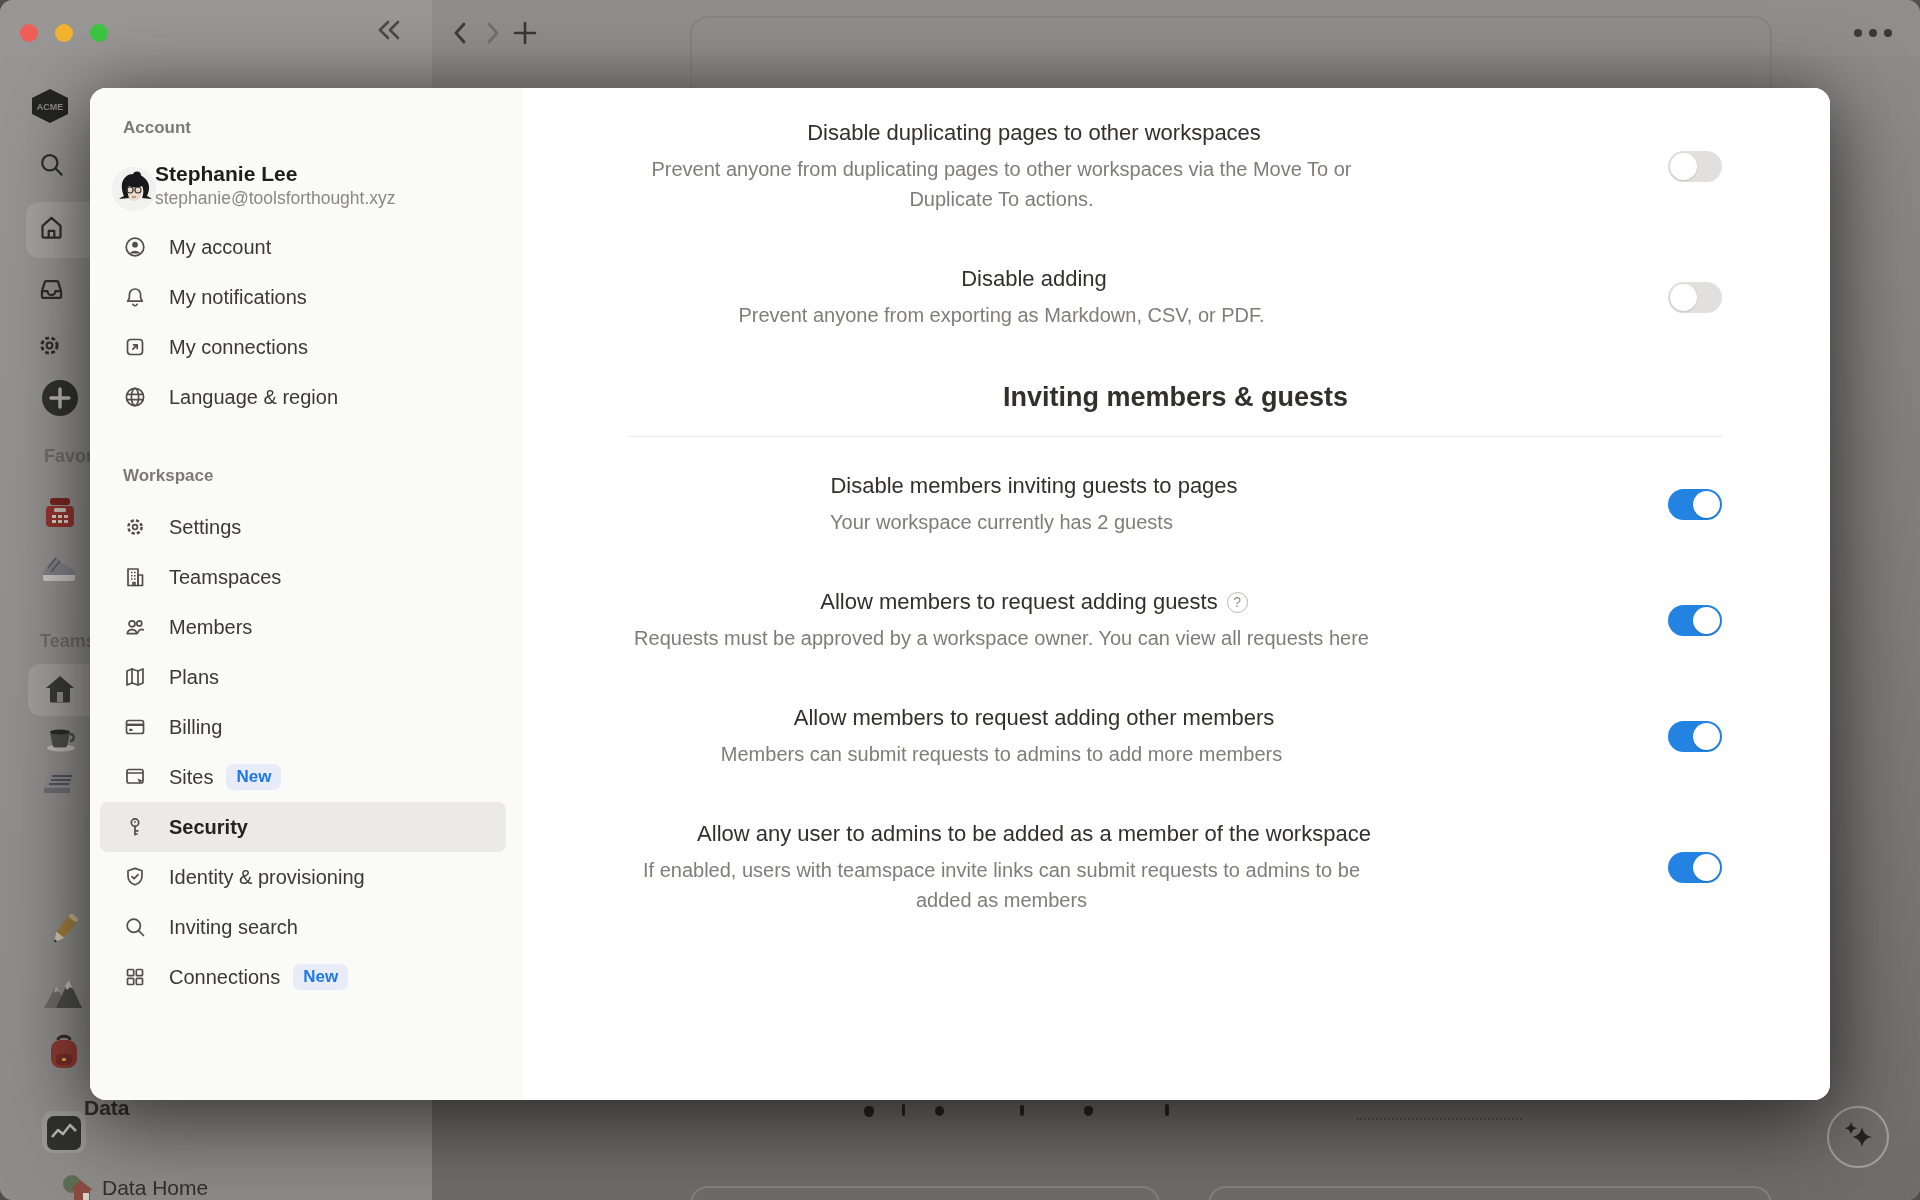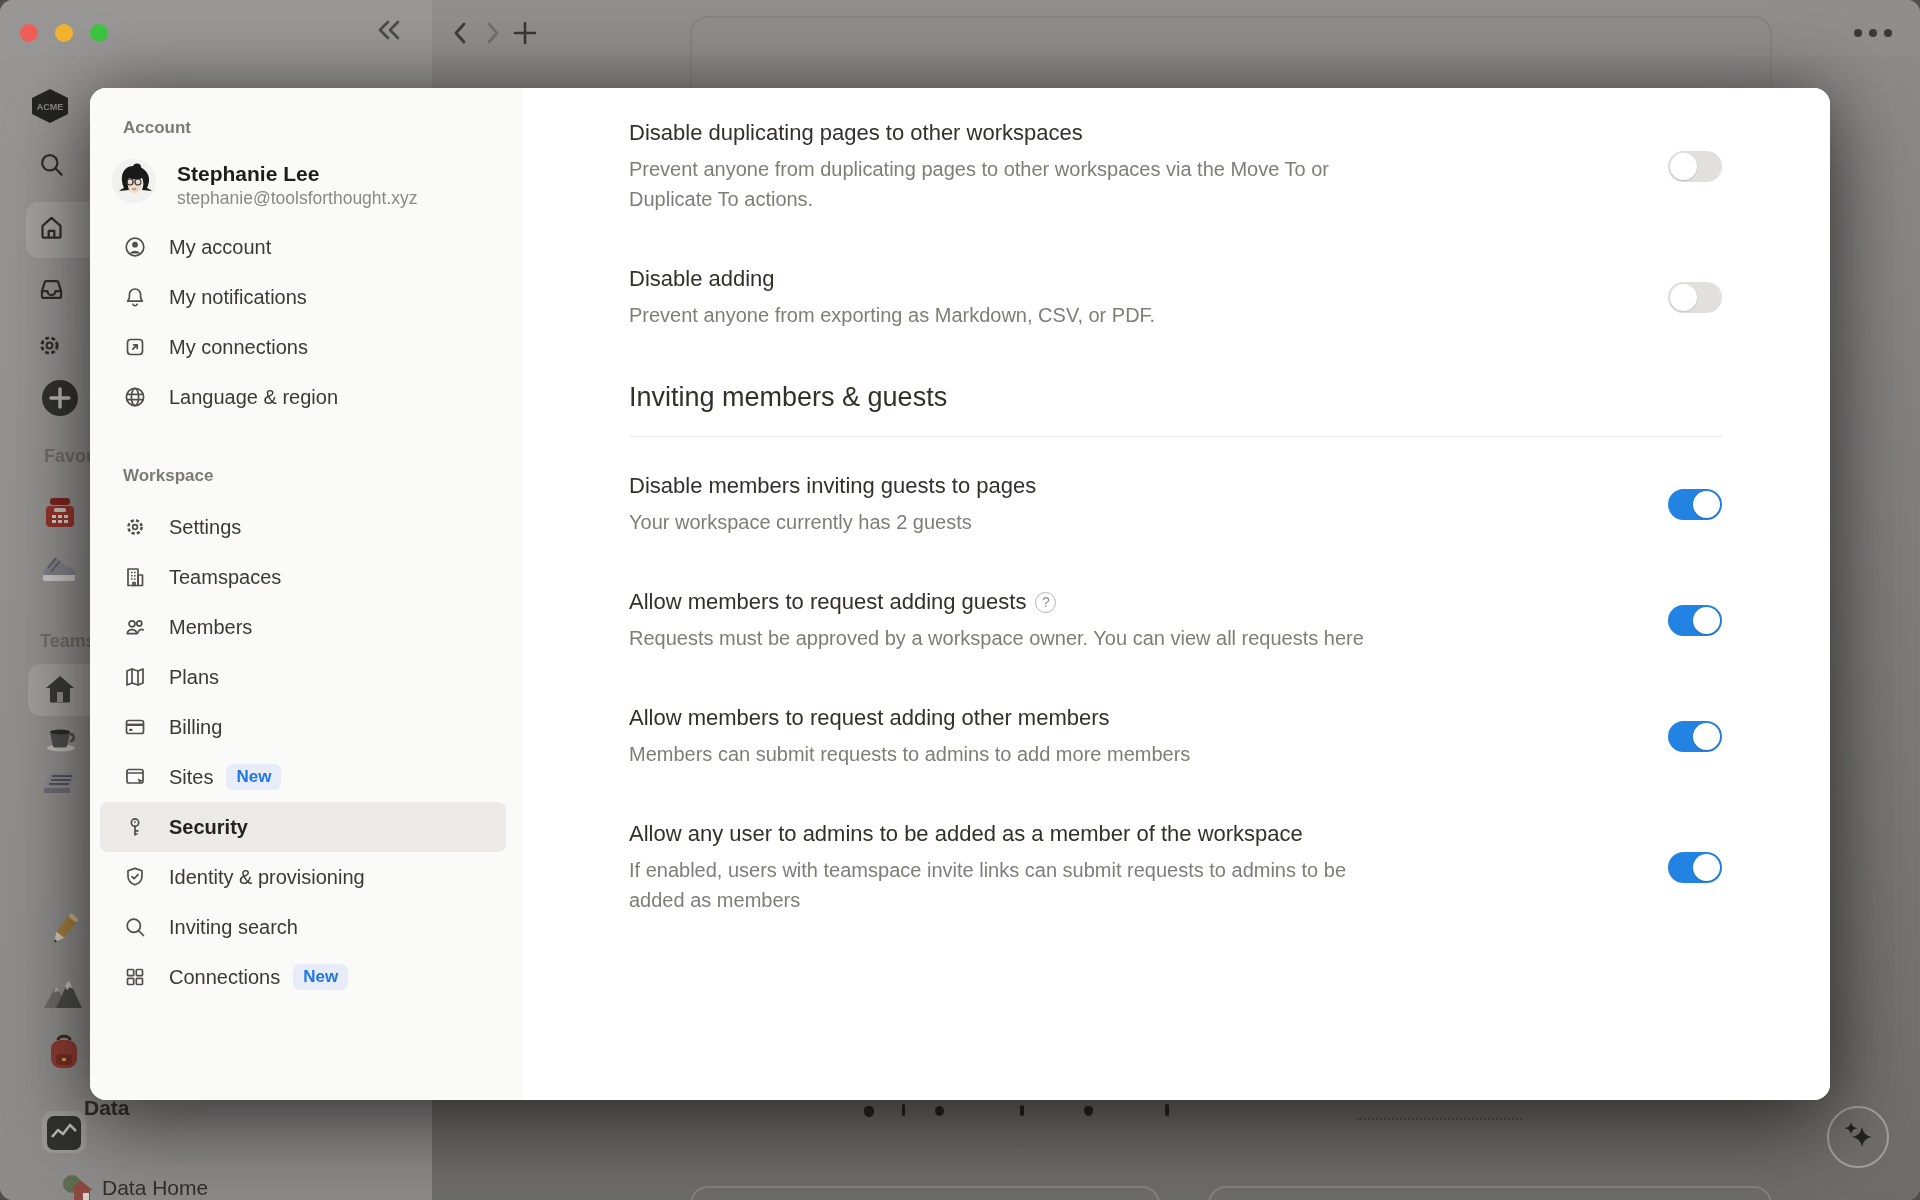--- a/index.html
+++ b/index.html
@@ -33,44 +33,44 @@
 
   .ai-button { position:absolute; left:1827px; top:1106px; width:62px; height:62px; border-radius:50%;
                border:2px solid #a3a2a0; display:flex; align-items:center; justify-content:center; }
 
   
   .modal { position:absolute; left:90px; top:88px; width:1740px; height:1012px; border-radius:16px;
            background:#ffffff; box-shadow:0 26px 90px rgba(0,0,0,.5), 0 0 60px rgba(0,0,0,.28);
            display:flex; overflow:hidden; }
   .modal-side { width:433px; background:#fafaf9; padding-top:30px; flex:none; overflow:hidden; }
   .side-head { margin-left:33px; font-size:17px; font-weight:700; color:#7b7a75; }
-  .user-row { display:flex; align-items:flex-start; margin:22px 0 12px 23px; gap:22px; }
+  .user-row { display:flex; align-items:flex-end; margin:22px 0 12px 23px; gap:0; }
   .avatar { width:42px; height:42px; border-radius:50%; flex:none; box-shadow:0 0 0 1px rgba(0,0,0,.06); }
   .user-name { font-size:21px; font-weight:700; color:#1d1d1b; line-height:27px; }
   .user-email { font-size:17.5px; color:#8a8984; line-height:23px; }
   .nav-list { margin-top:2px; }
   .nav-item { height:50px; display:flex; align-items:center; padding-left:33px; cursor:default; }
   .nav-item .nicon { width:24px; height:24px; color:#514f4a; flex:none; }
   .nav-item .nlabel { margin-left:22px; font-size:20px; color:#3b3934; white-space:nowrap; }
   .nav-item.active { background:#eceae7; border-radius:8px; margin:0 17px 0 10px; padding-left:23px; }
   .nav-item.active .nlabel { font-weight:700; color:#24231f; }
   .badge { margin-left:13px; background:#e7ecf8; color:#1f78e5; font-size:17px; font-weight:700;
            padding:4px 10px 5px; border-radius:7px; line-height:1; }
   .ws-head { margin-top:44px; }
 
-  .modal-main { flex:1; padding:30px 108px 0 106px; background:#fff; }
+  .modal-main { flex:1; padding:30px 108px 0 106px; background:#fff;text-align:center; }
   .srow { display:flex; align-items:center; margin-bottom:50px; }
   .srow-text { width:810px; }
   .srow-title { font-size:22px; color:#332f2b; line-height:30px; }
   .srow-desc { font-size:20px; color:#7e7d78; line-height:30px; margin-top:6px; max-width:745px; }
   .srow-desc .link { text-underline-offset:3px; cursor:pointer; }
   .help { display:inline-flex; width:21px; height:21px; border:1.5px solid #b7b6b2; border-radius:50%;
           color:#8f8e89; font-size:14px; align-items:center; justify-content:center;
           margin-left:9px; vertical-align:2px; }
-  .sheading { font-size:27px; font-weight:400; color:#32302b; line-height:34px;
+  .sheading { font-size:27px; font-weight:700; color:#32302b; line-height:34px;
               margin-top:48px; padding-bottom:22px; border-bottom:1px solid #e8e7e5; margin-bottom:34px; }
   .toggle { width:54px; height:31px; border-radius:16px; margin-left:auto; position:relative; flex:none; cursor:pointer; }
   .toggle.off { background:#e1e0de; }
   .toggle.on  { background:#2383e2; }
   .toggle .knob { position:absolute; top:2px; width:27px; height:27px; border-radius:50%; background:#fff;
                   box-shadow:0 1px 2px rgba(0,0,0,.15); }
   .toggle.off .knob { left:2px; }
   .toggle.on  .knob { right:2px; }
 
   svg { display:block; }

